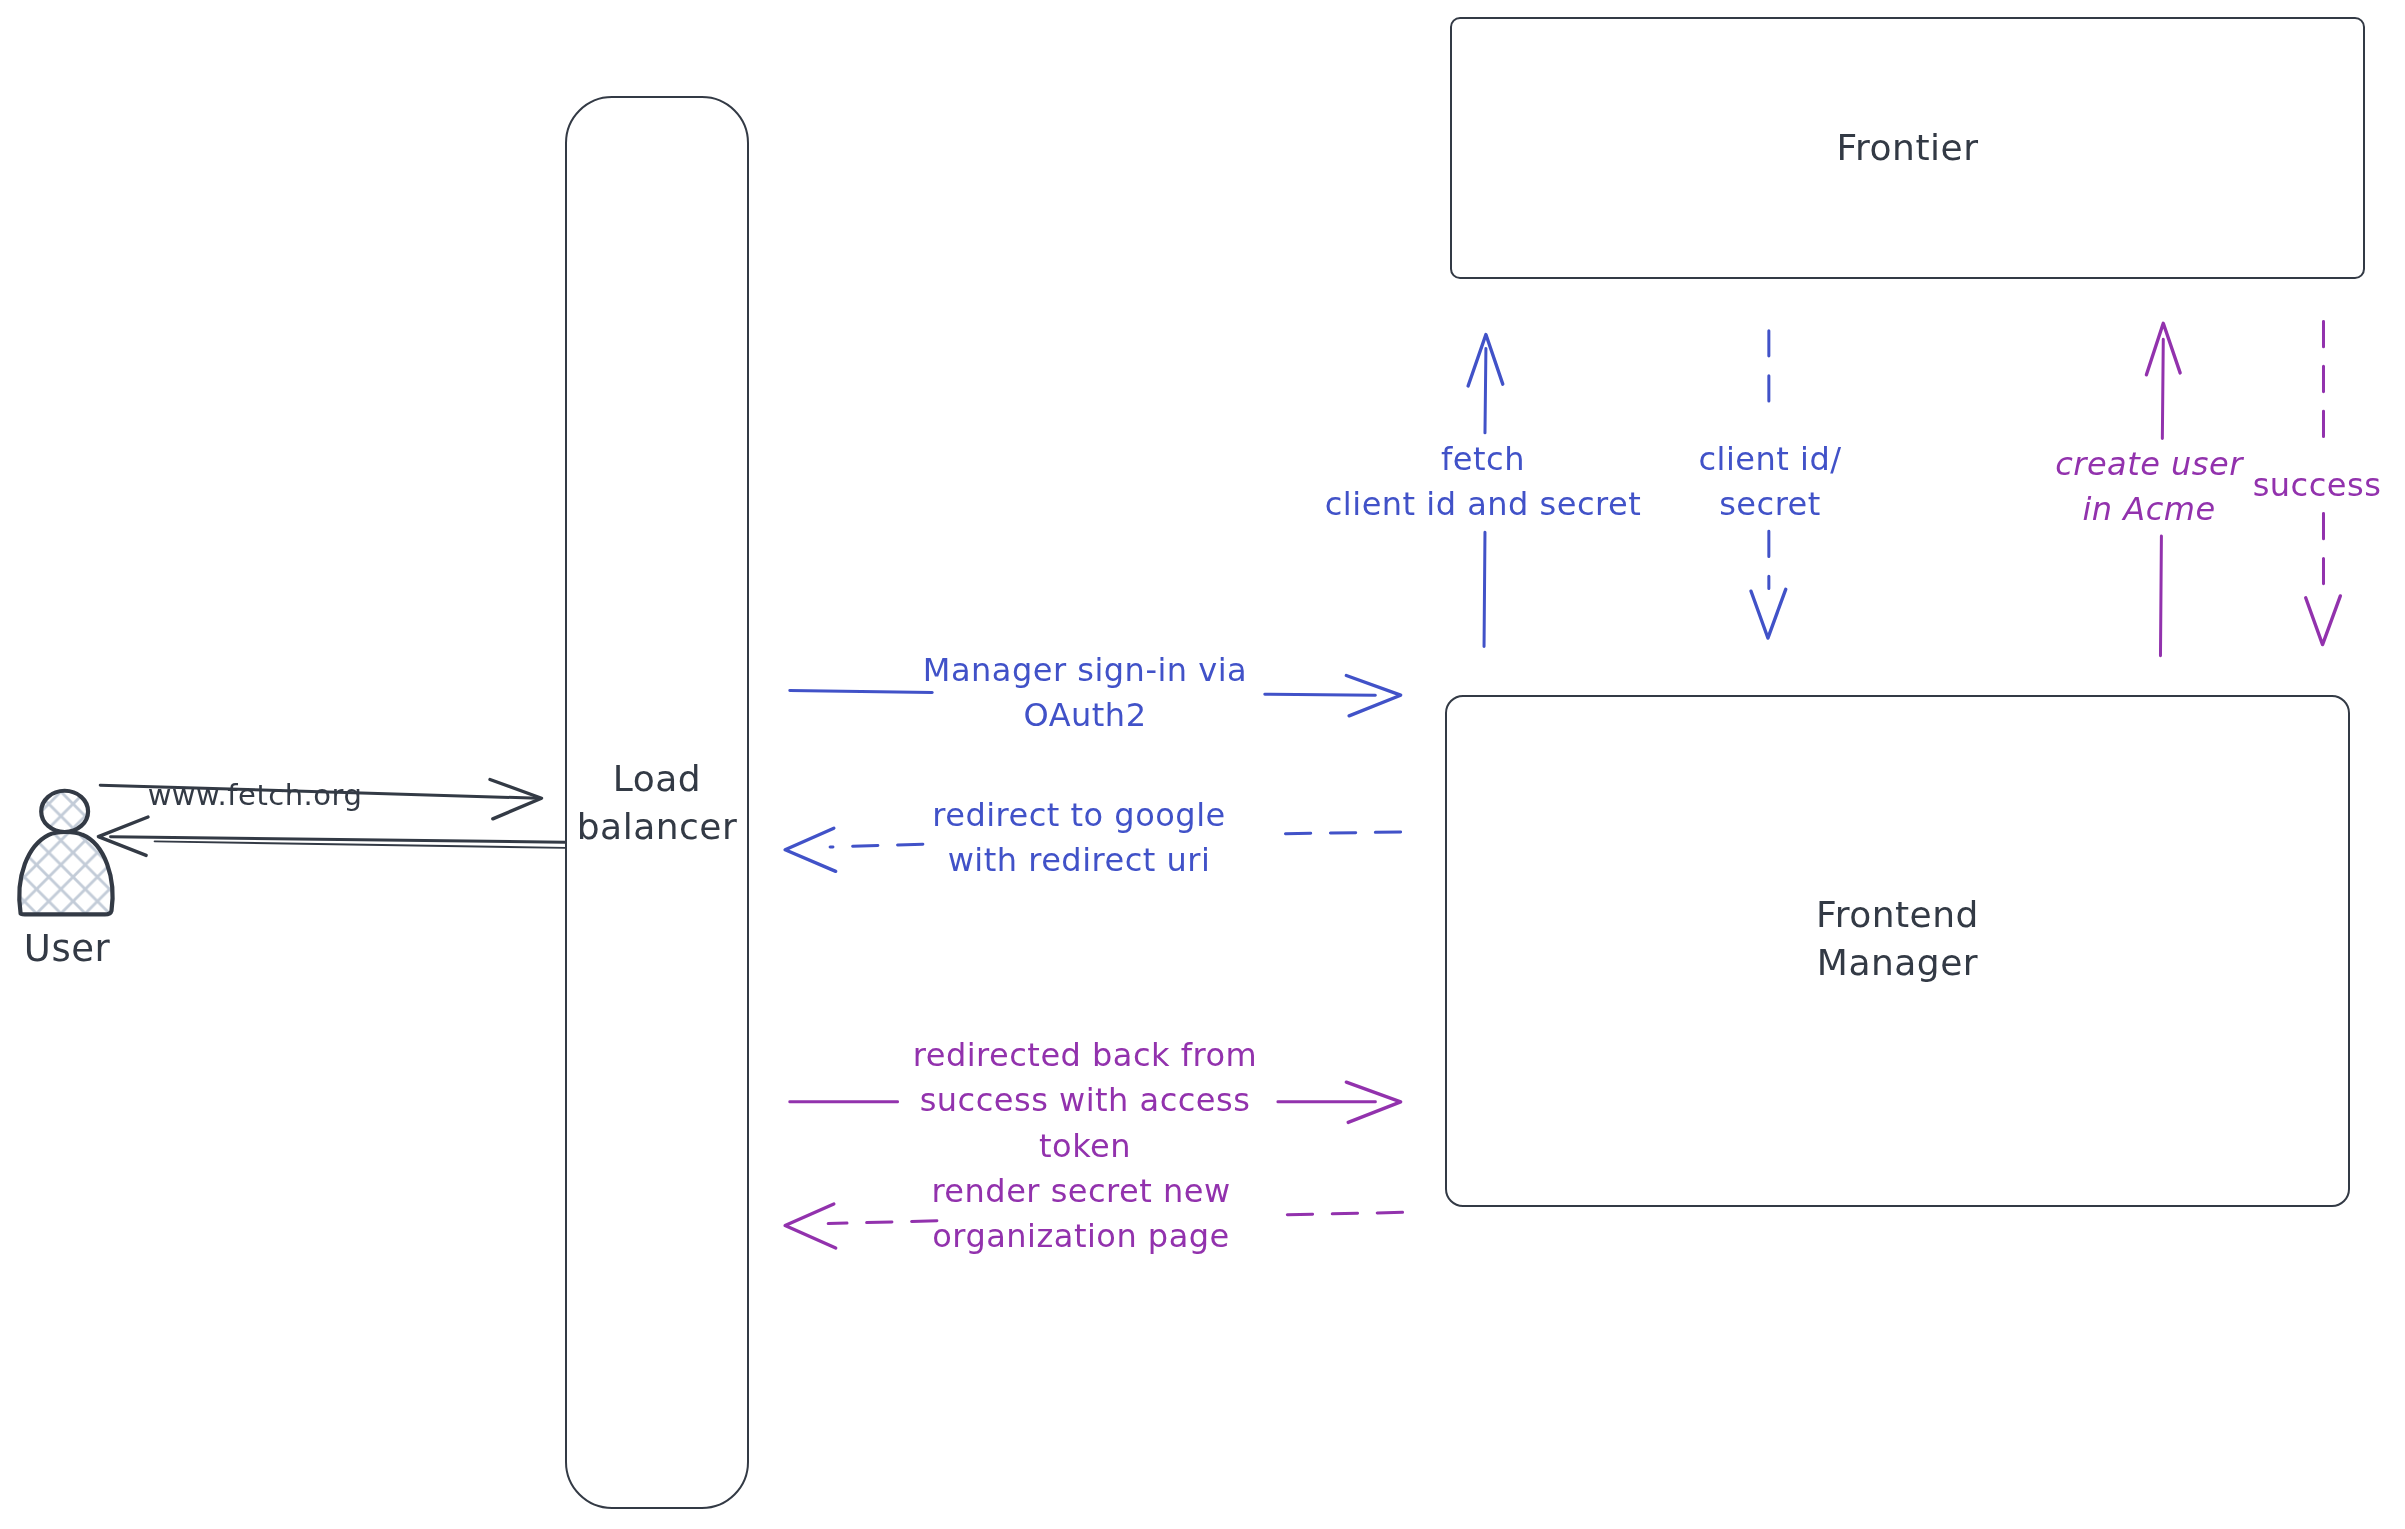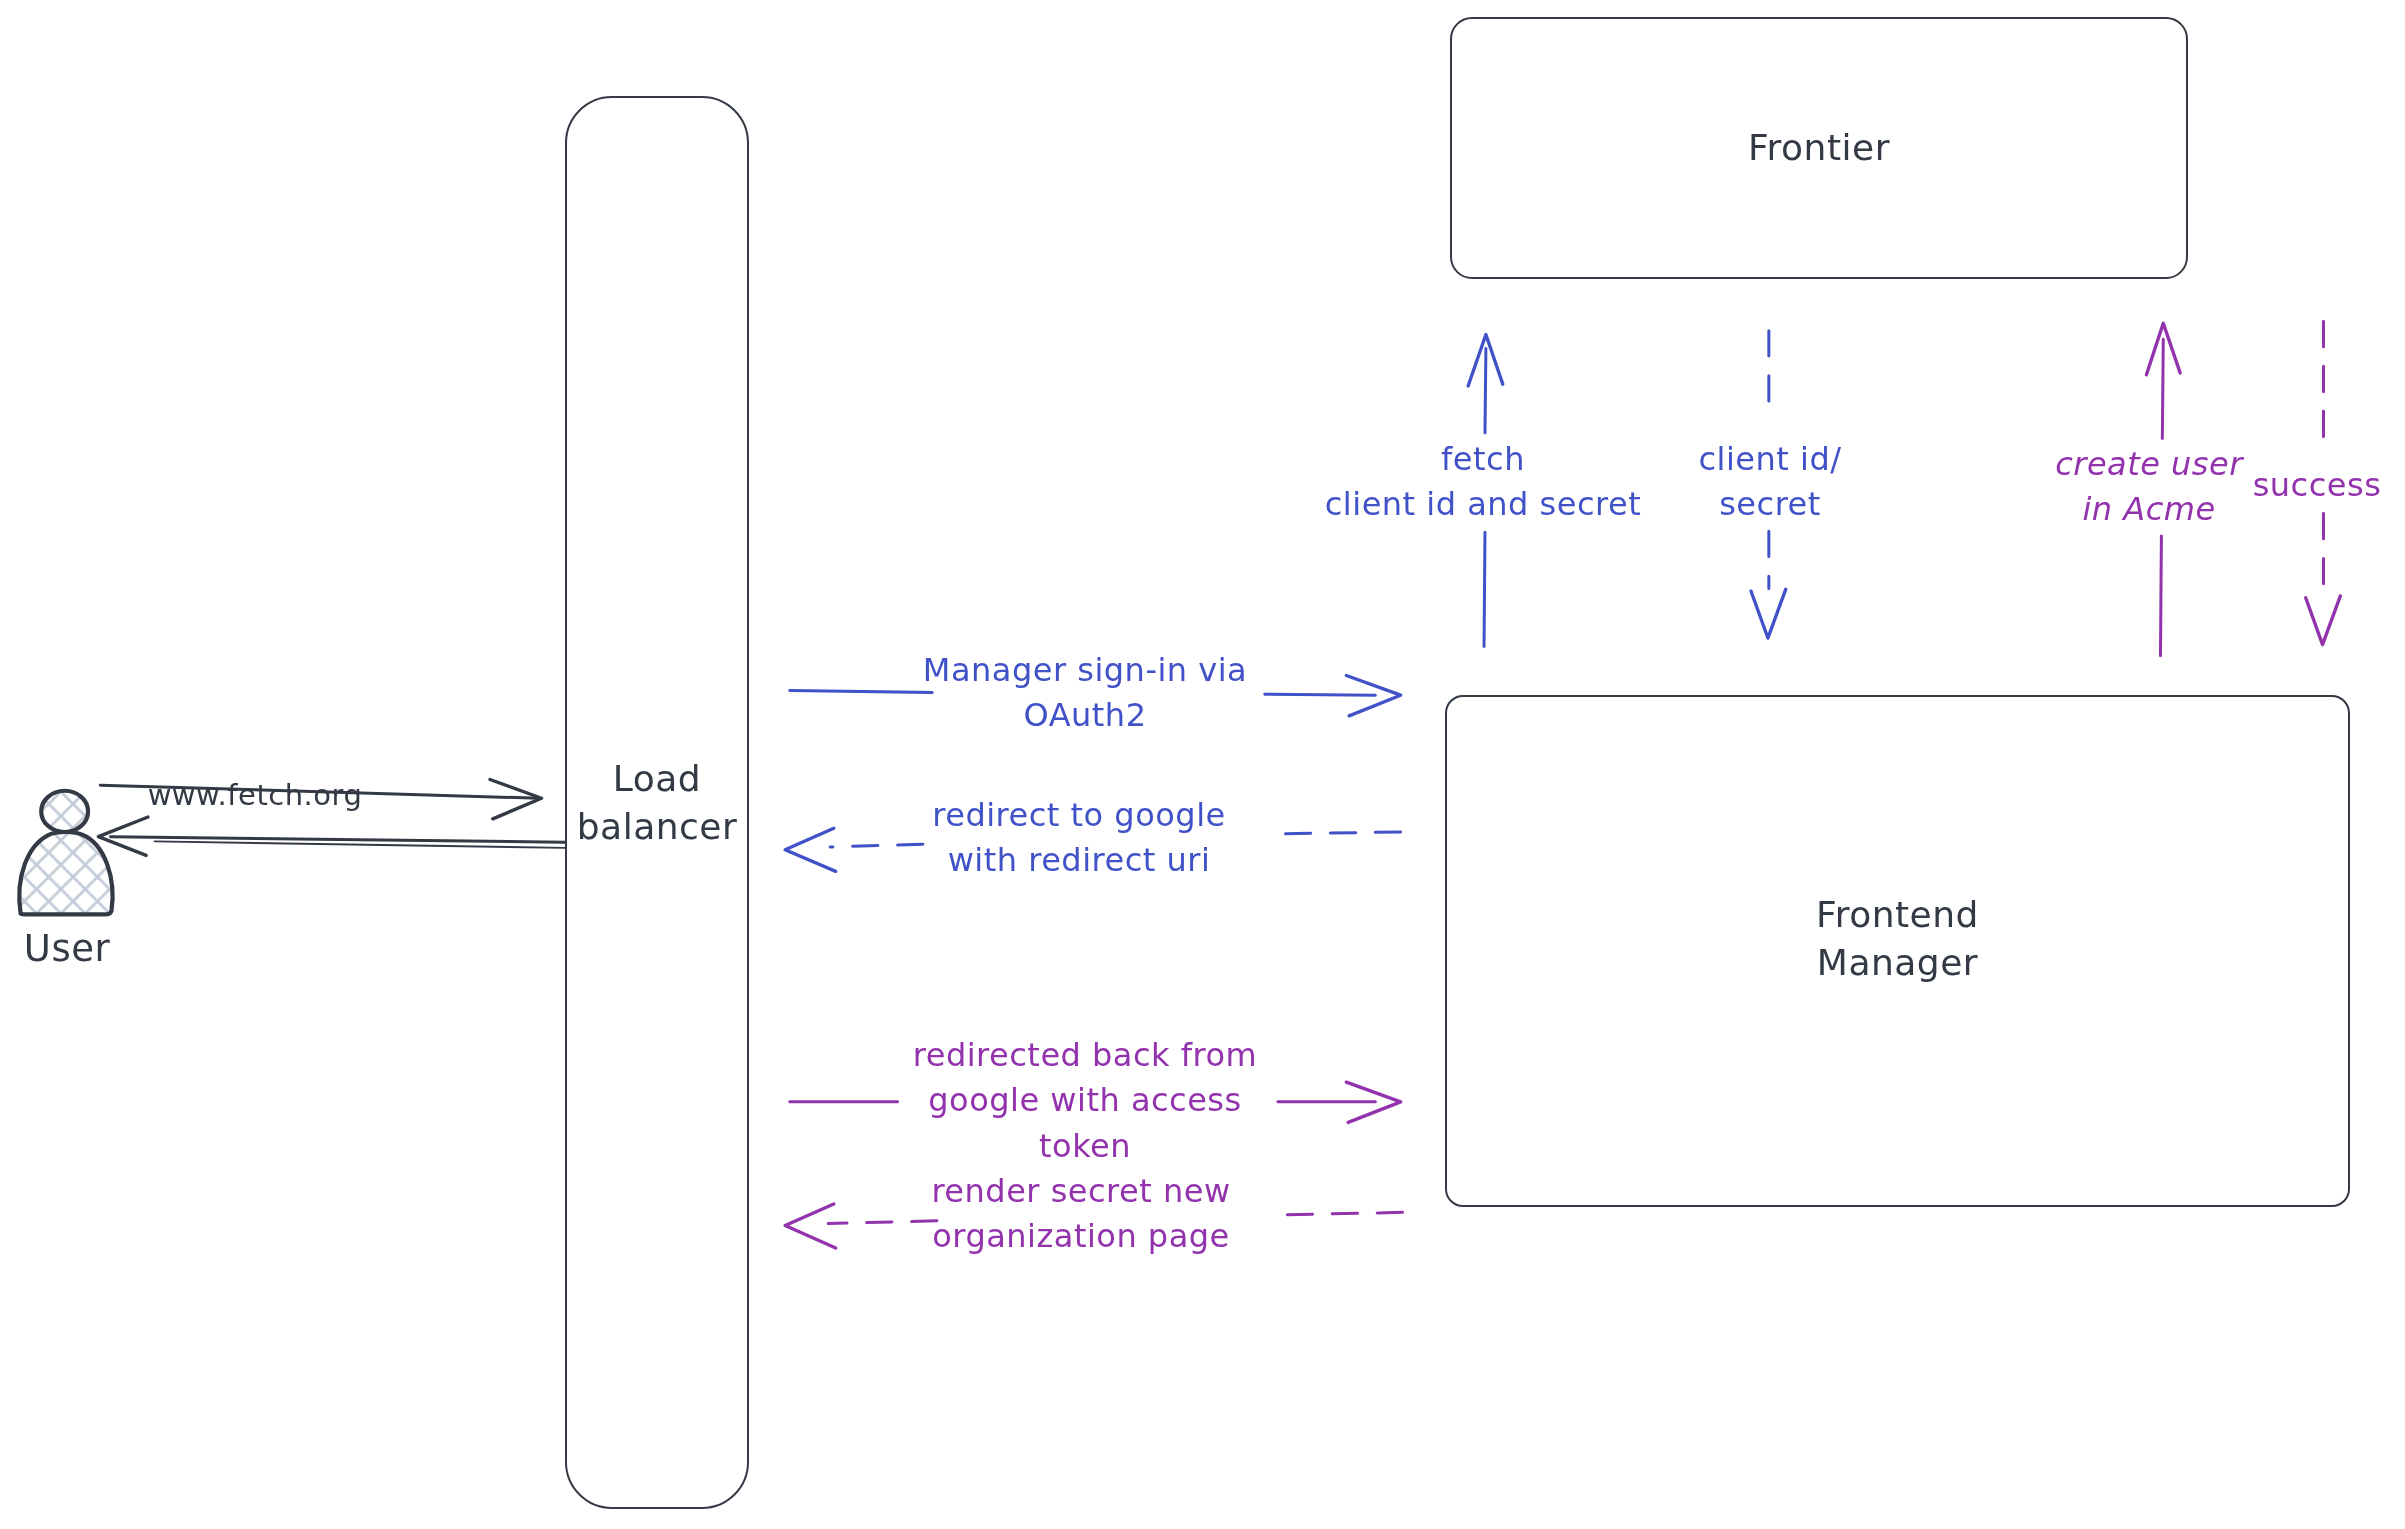--- a/index.html
+++ b/index.html
@@ -28,21 +28,21 @@
   }
   .node-label {
     color: var(--ink);
     font-size: 36px;
     line-height: 1.32;
     text-align: center;
     white-space: pre-line;
     letter-spacing: 0.5px;
   }
   .node-lb       { left: 565px;  top: 96px; width: 184px;  height: 1413px; border-radius: 47px; }
-  .node-frontier { left: 1450px; top: 17px;  width: 738px;  height: 262px;  border-radius: 22px; }
+  .node-frontier { left: 1450px; top: 17px;  width: 915px;  height: 262px;  border-radius: 10px; }
   .node-fm       { left: 1445px; top: 695px; width: 905px;  height: 512px;  border-radius: 18px; padding-bottom: 24px; }
   
   .lbl {
     position: absolute;
     transform: translate(-50%, -50%);
     text-align: center;
     white-space: pre-line;
     font-size: 32px;
     line-height: 1.42;
     letter-spacing: 0.5px;
@@ -161,19 +161,19 @@
   <div class="lbl lbl-redirect c-blue">redirect to google
 with redirect uri</div>
   <div class="lbl lbl-fetch c-blue">fetch
 client id and secret</div>
   <div class="lbl lbl-clientid c-blue">client id/
 secret</div>
   <div class="lbl lbl-createuser c-purple">create user
 in Acme</div>
   <div class="lbl lbl-success c-purple">success</div>
   <div class="lbl lbl-back c-purple">redirected back from
-google with access
+success with access
 token</div>
   <div class="lbl lbl-render c-purple">render secret new
 organization page</div>
 
 </div>
 
 
 </body></html>

